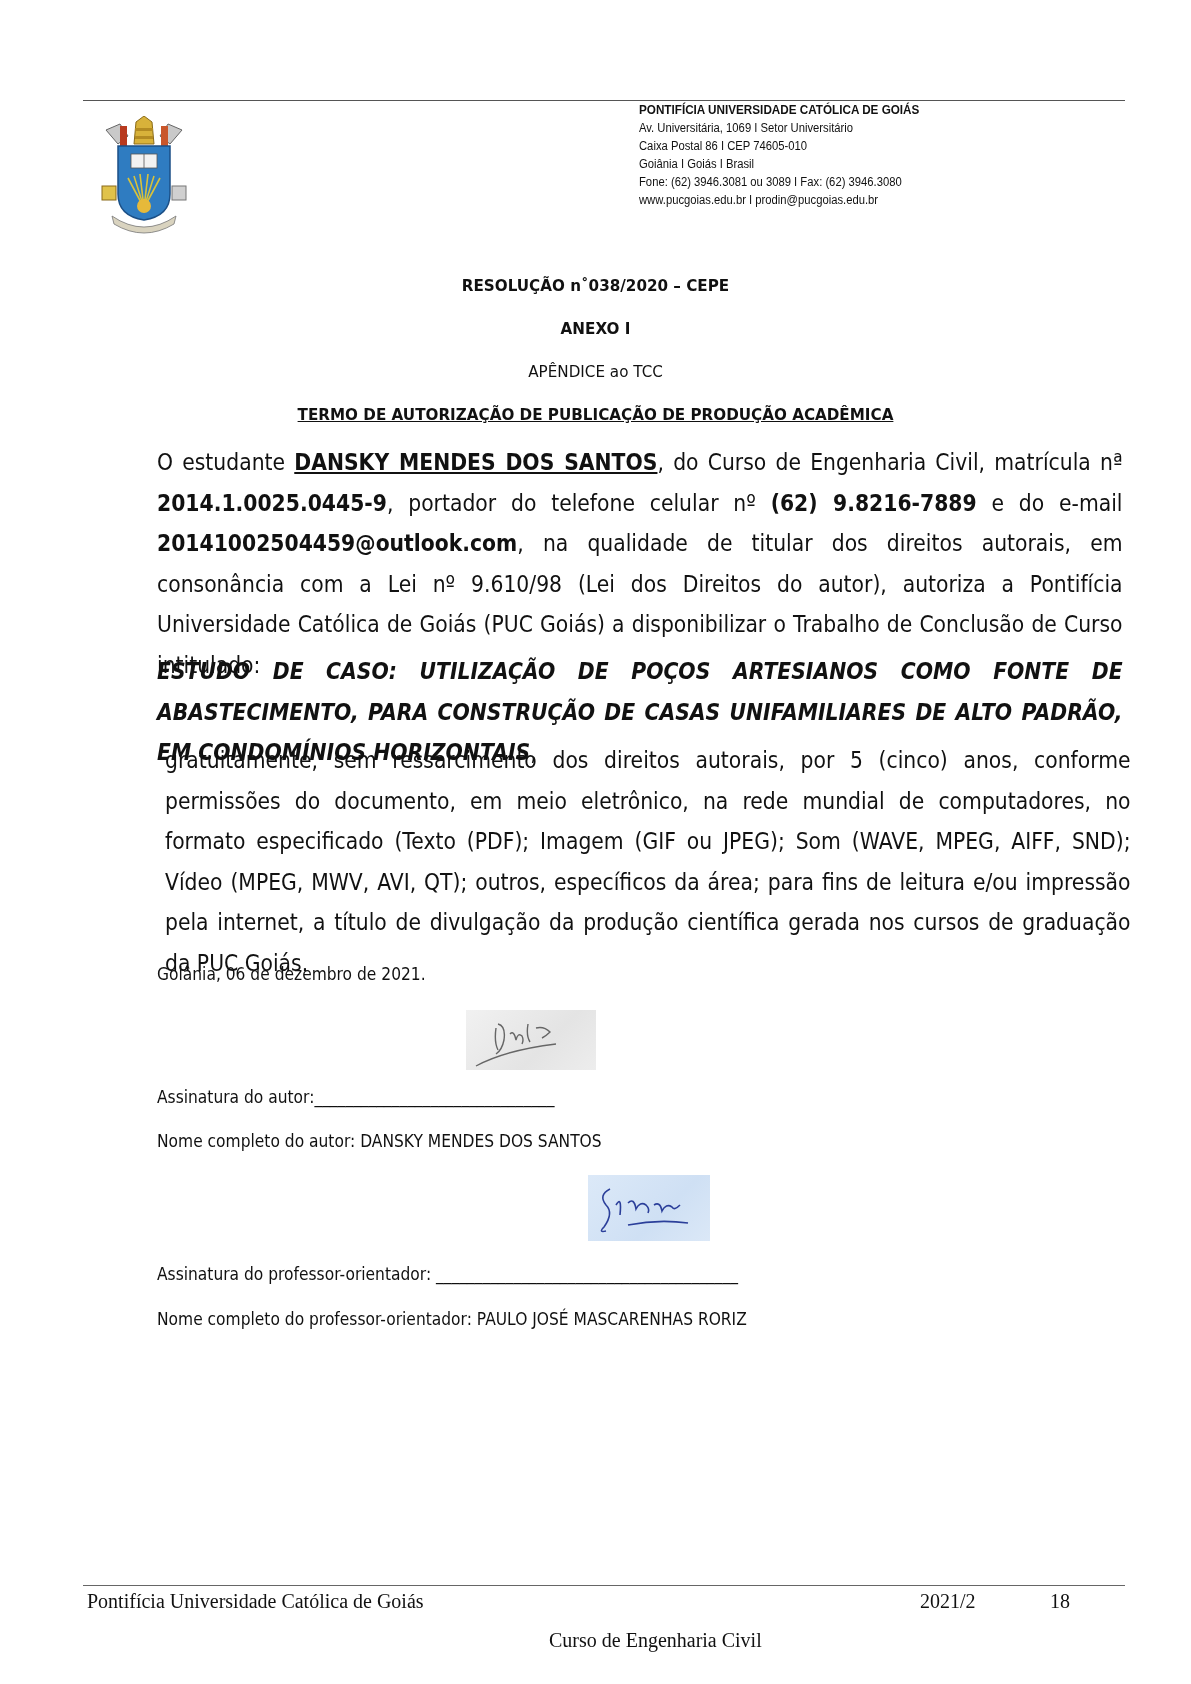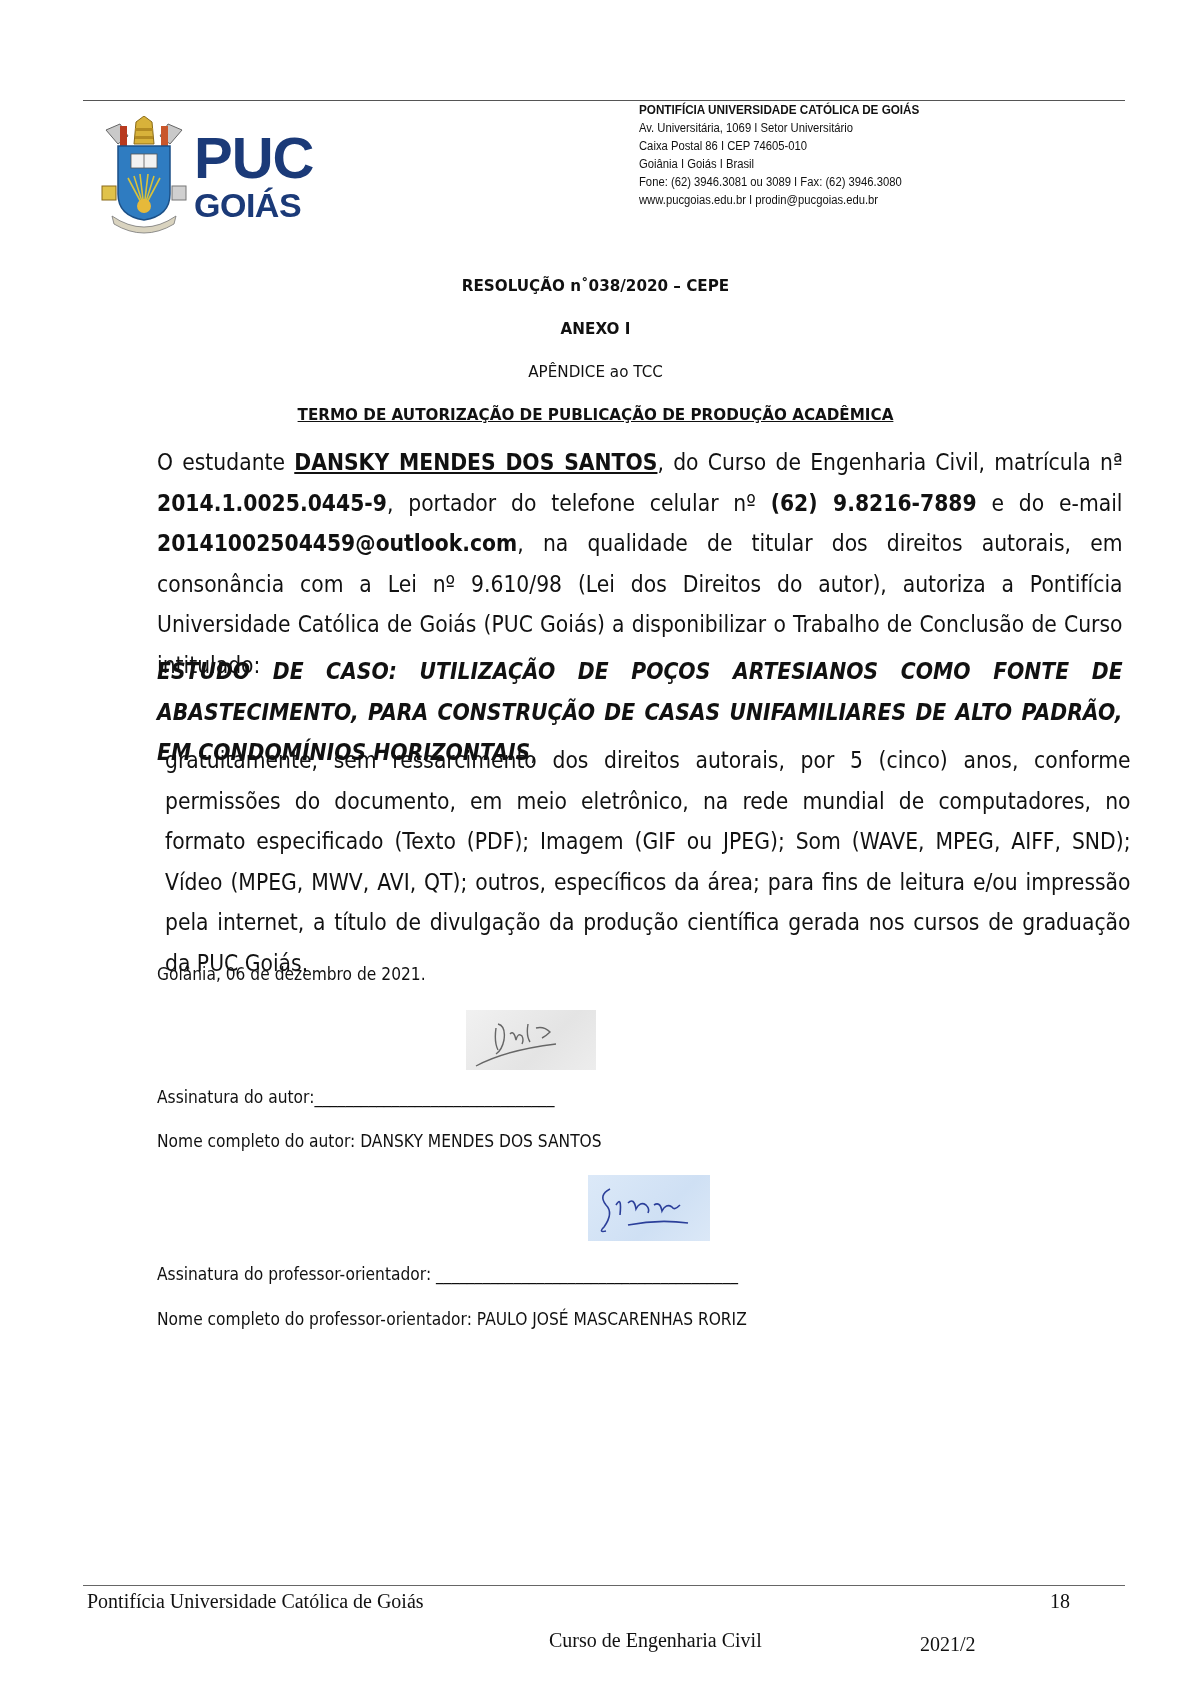--- a/index.html
+++ b/index.html
@@ -65,24 +65,20 @@
         <line x1="46" y1="92" x2="56" y2="60"></line>
         <line x1="46" y1="92" x2="62" y2="62"></line>
       </g>
       <circle cx="46" cy="90" r="7" fill="#e6b93a"></circle>
 
       <rect x="4" y="70" width="14" height="14" fill="#e0c24a" stroke="#8a6b1a" stroke-width="1"></rect>
       <rect x="74" y="70" width="14" height="14" fill="#d0d0d0" stroke="#777" stroke-width="1"></rect>
 
       <path d="M14 100 Q46 122 78 100 L76 108 Q46 126 16 108 Z" fill="#d9d3bf" stroke="#777" stroke-width="0.8"></path>
     </svg>
-    <div class="logo-text">
-      <div class="logo-puc">PUC</div>
-      <div class="logo-goias">GOIÁS</div>
-    </div>
   </div>
 
   <div class="inst-block">
     <div class="inst-name">PONTIFÍCIA UNIVERSIDADE CATÓLICA DE GOIÁS</div>
     <div>Av. Universitária, 1069 I Setor Universitário</div>
     <div>Caixa Postal 86 I CEP 74605-010</div>
     <div>Goiânia I Goiás I Brasil</div>
     <div>Fone: (62) 3946.3081 ou 3089 I Fax: (62) 3946.3080</div>
     <div>www.pucgoias.edu.br I prodin@pucgoias.edu.br</div>
   </div>
@@ -130,16 +126,16 @@
 
   <div class="line" style="top:1264px;">
     <span>Assinatura do professor-orientador: </span><span>_______________________________________</span>
   </div>
 
   <div class="line" style="top:1309px;">Nome completo do professor-orientador: PAULO JOSÉ MASCARENHAS RORIZ</div>
 
   <div class="bottom-rule"></div>
   <div class="footer-item" style="left:87px;">Pontifícia Universidade Católica de Goiás</div>
   <div class="footer-item" style="left:549px;margin-top:39px;">Curso de Engenharia Civil</div>
-  <div class="footer-item" style="left:920px;margin-top:43px;">2021/2</div>
+  <div class="footer-item" style="left:920px;">2021/2</div>
   <div class="footer-item" style="left:1050px;">18</div>
 
 </div>
 
 </body></html>

